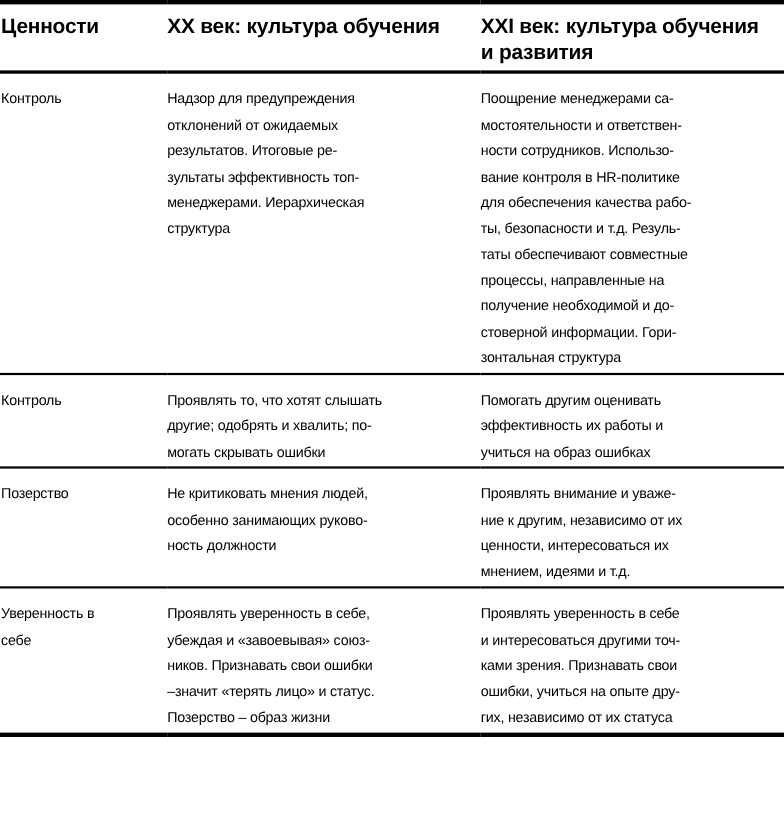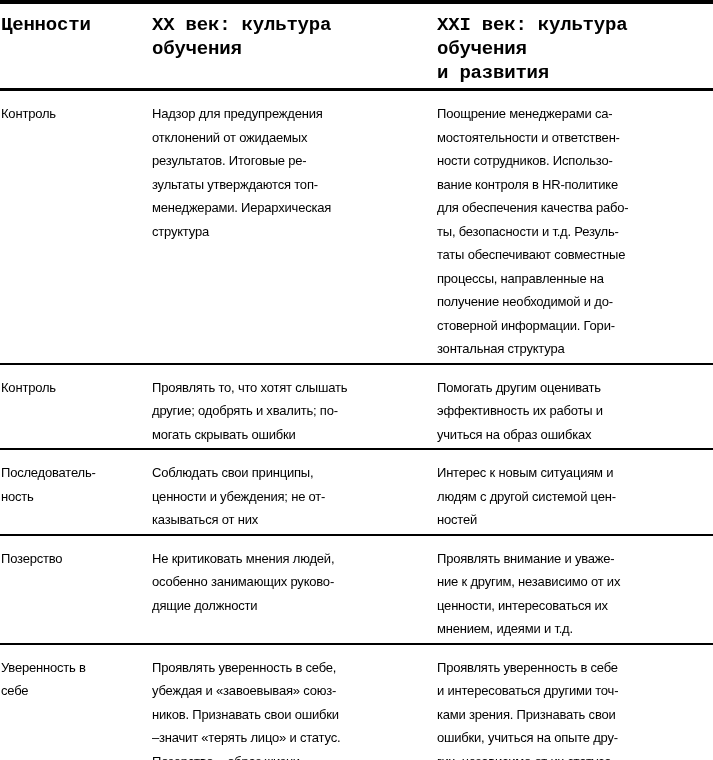--- a/index.html
+++ b/index.html
@@ -26,21 +26,20 @@
   th {
     font-weight: bold;
     font-size: 19px;
     line-height: 24px;
     letter-spacing: -0.2px;
     text-align: left;
     vertical-align: top;
     padding: 9px 8px 3px 0;
     border-bottom: 3px solid #000;
     white-space: pre-line;
-    font-family: Liberation Mono, monospace;
   }
   td {
     font-size: 13px;
     line-height: 23.5px;
     letter-spacing: -0.2px;
     vertical-align: top;
     padding: 11px 6px 2px 0;
     border-top: 2px solid #000;
     white-space: pre-line;
   }
@@ -62,21 +61,21 @@
       <th>XXI век: культура обучения
 и развития</th>
     </tr>
   </thead>
   <tbody>
     <tr>
       <td>Контроль</td>
       <td>Надзор для предупреждения
 отклонений от ожидаемых
 результатов. Итоговые ре-
-зультаты утверждаются топ-
+зультаты эффективность топ-
 менеджерами. Иерархическая
 структура</td>
       <td>Поощрение менеджерами са-
 мостоятельности и ответствен-
 ности сотрудников. Использо-
 вание контроля в HR-политике
 для обеспечения качества рабо-
 ты, безопасности и т.д. Резуль-
 таты обеспечивают совместные
 процессы, направленные на
@@ -87,34 +86,24 @@
     <tr>
       <td>Контроль</td>
       <td>Проявлять то, что хотят слышать
 другие; одобрять и хвалить; по-
 могать скрывать ошибки</td>
       <td>Помогать другим оценивать
 эффективность их работы и
 учиться на образ ошибках</td>
     </tr>
     <tr>
-      <td>Последователь-
-ность</td>
-      <td>Соблюдать свои принципы,
-ценности и убеждения; не от-
-казываться от них</td>
-      <td>Интерес к новым ситуациям и
-людям с другой системой цен-
-ностей</td>
-    </tr>
-    <tr>
       <td>Позерство</td>
       <td>Не критиковать мнения людей,
 особенно занимающих руково-
-дящие должности</td>
+ность должности</td>
       <td>Проявлять внимание и уваже-
 ние к другим, независимо от их
 ценности, интересоваться их
 мнением, идеями и т.д.</td>
     </tr>
     <tr>
       <td>Уверенность в
 себе</td>
       <td>Проявлять уверенность в себе,
 убеждая и «завоевывая» союз-

